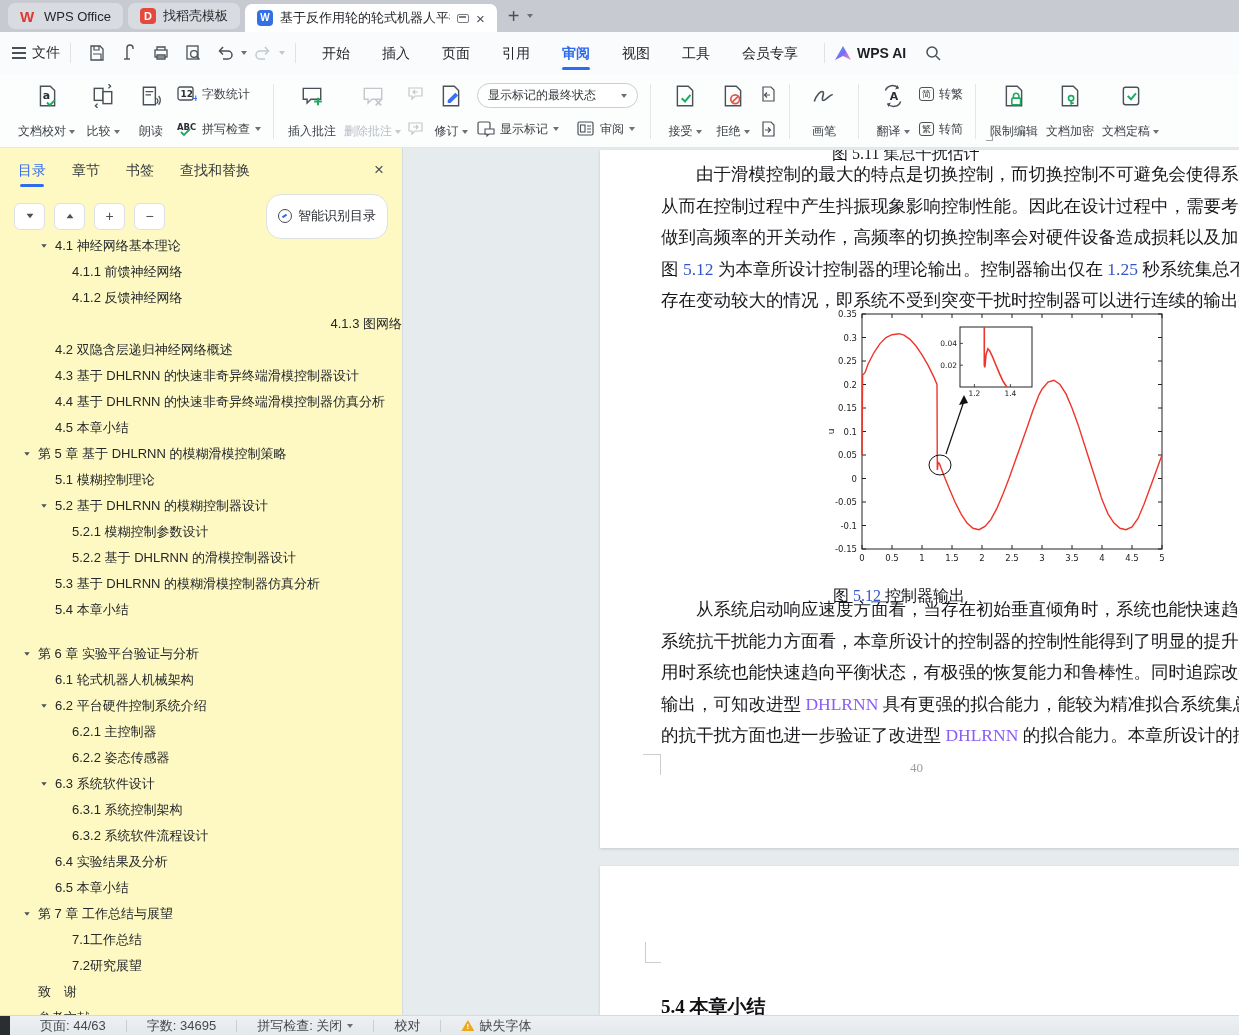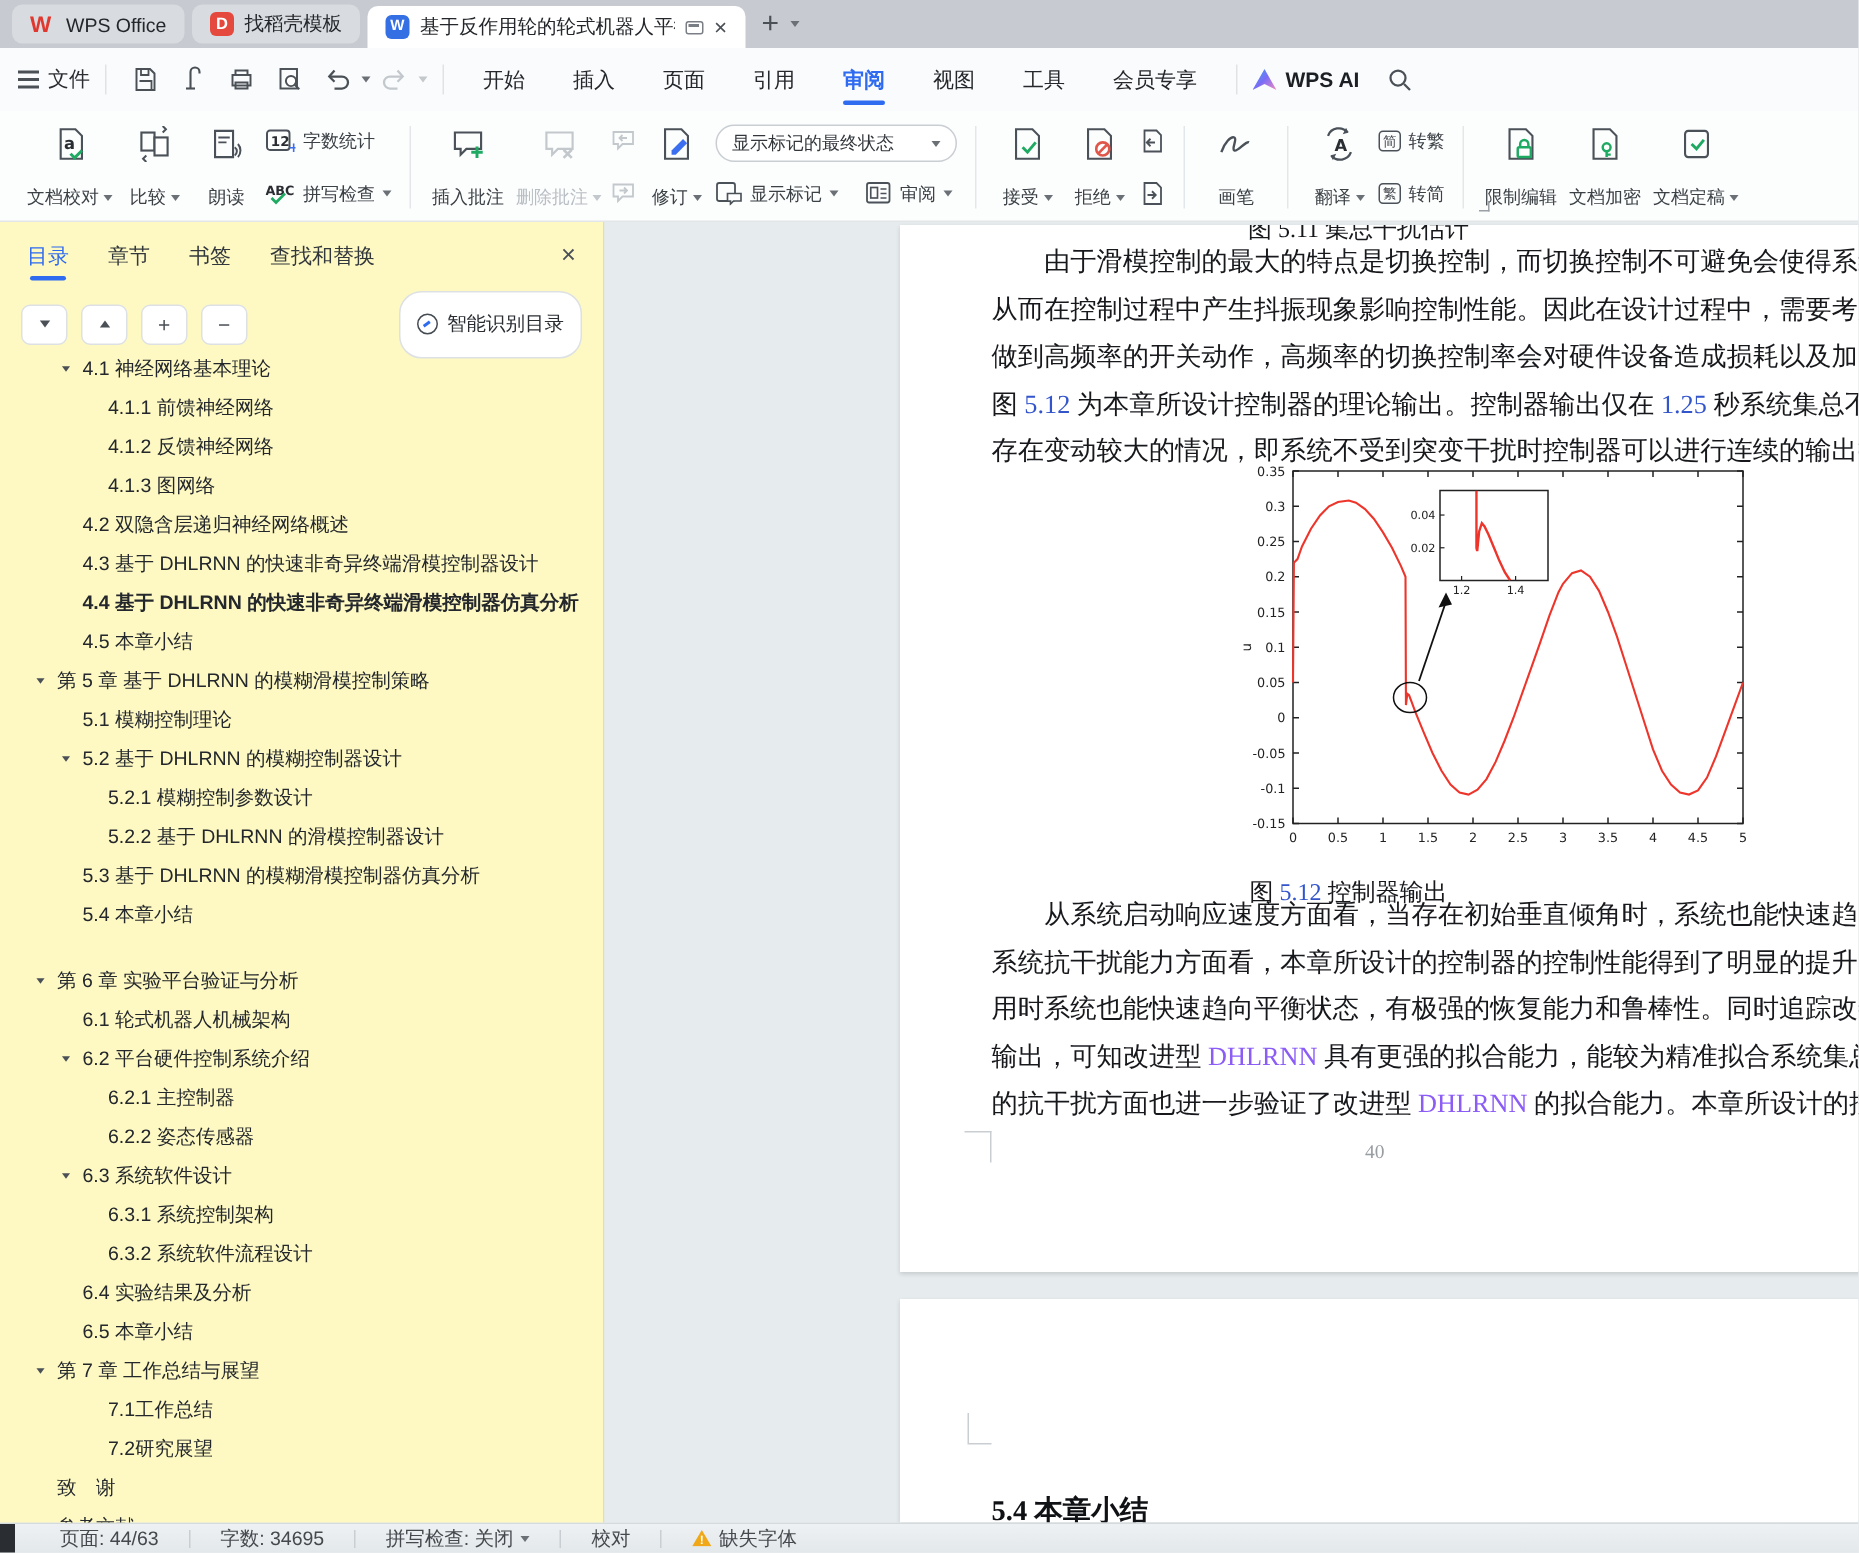--- a/index.html
+++ b/index.html
@@ -497,33 +497,33 @@
           <span>4.1 神经网络基本理论</span>
         </div>
         <div class="toc-row" style="padding-left: 58px;">
           <span class="toc-caret"></span>
           <span>4.1.1 前馈神经网络</span>
         </div>
         <div class="toc-row" style="padding-left: 58px;">
           <span class="toc-caret"></span>
           <span>4.1.2 反馈神经网络</span>
         </div>
-        <div class="toc-row" style="padding-left: 58px;">
+        <div class="toc-row" style="padding-left: 58px; justify-content: flex-end;">
           <span class="toc-caret"></span>
           <span>4.1.3 图网络</span>
         </div>
         <div class="toc-row" style="padding-left: 41px;">
           <span class="toc-caret"></span>
           <span>4.2 双隐含层递归神经网络概述</span>
         </div>
         <div class="toc-row" style="padding-left: 41px;">
           <span class="toc-caret"></span>
           <span>4.3 基于 DHLRNN 的快速非奇异终端滑模控制器设计</span>
         </div>
-        <div class="toc-row" style="padding-left: 41px; font-weight: bold;">
+        <div class="toc-row" style="padding-left: 41px;">
           <span class="toc-caret"></span>
           <span>4.4 基于 DHLRNN 的快速非奇异终端滑模控制器仿真分析</span>
         </div>
         <div class="toc-row" style="padding-left: 41px;">
           <span class="toc-caret"></span>
           <span>4.5 本章小结</span>
         </div>
         <div class="toc-row" style="padding-left: 24px;">
           <span class="toc-caret">
             <span class="tri"></span>

